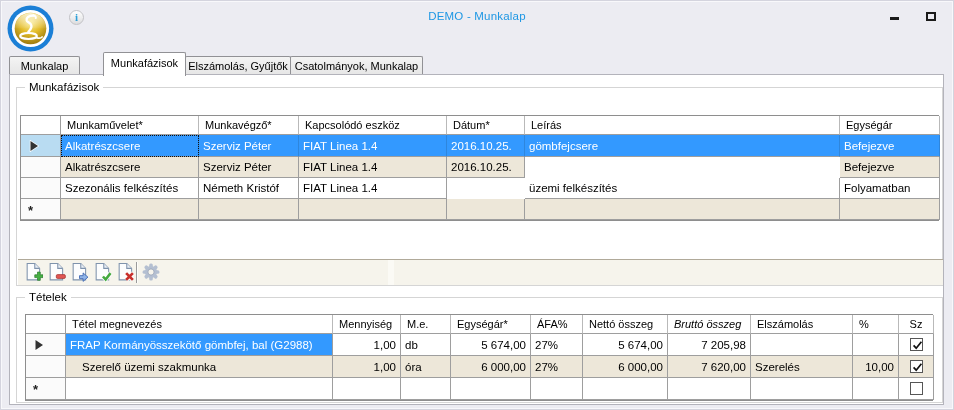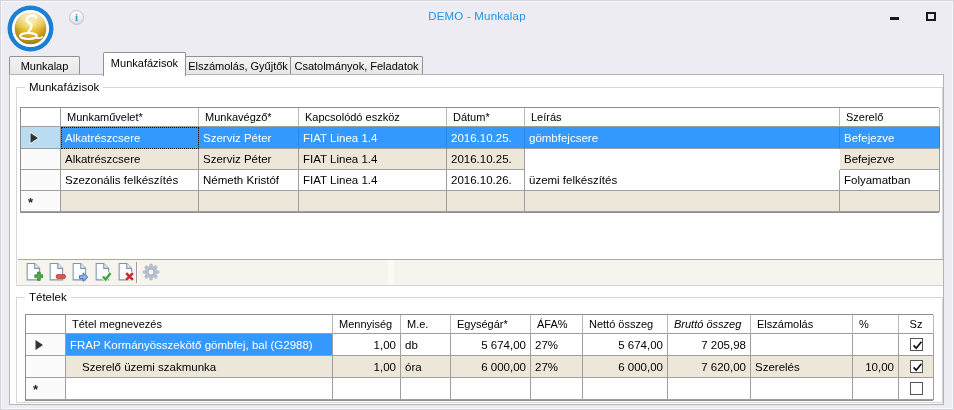--- a/index.html
+++ b/index.html
@@ -123,21 +123,21 @@
       </div>
     <div class="btn-max">
         <div class="sq"></div>
       </div>
   </div>
 
   <div class="tabstrip">
     <div class="tab" style="left:0;width:71px;">Munkalap adatok</div>
     <div class="tab active" style="left:94px;width:83px;">Munkafázisok</div>
     <div class="tab" style="left:176px;width:106px;">Elszámolás, Gyűjtők</div>
-    <div class="tab" style="left:281px;width:133px;">Csatolmányok, Feladatok</div>
+    <div class="tab" style="left:281px;width:133px;">Csatolmányok, Munkalap</div>
   </div>
 
   <div class="tabpage">
 
     <div class="groupbox" style="left:6px;top:12px;width:927px;height:199px;">
       <span class="gb-label">Munkafázisok</span>
       <div class="toolbar" style="left:1px;bottom:0px;width:925px;height:26px;" id="toolbar1">
           <div class="tool-btn" style="left:6px;"><span><svg viewBox="0 0 18 18" width="19" height="19">
                 <path d="M3 0.5 H10.2 L14.8 5.1 V16 H3 Z" fill="#FCFDFE" stroke="#7F93AC" stroke-width="1"></path>
                 <path d="M10.2 0.5 V5.1 H14.8" fill="#E9EFF6" stroke="#7F93AC" stroke-width="1"></path>
@@ -170,29 +170,29 @@
                 <rect x="7.2" y="0.6" width="3.6" height="16.8" rx="1.5" transform="rotate(0 9 9)" fill="#B4BFD1"></rect>
                 <rect x="7.2" y="0.6" width="3.6" height="16.8" rx="1.5" transform="rotate(45 9 9)" fill="#B4BFD1"></rect>
                 <rect x="7.2" y="0.6" width="3.6" height="16.8" rx="1.5" transform="rotate(90 9 9)" fill="#B4BFD1"></rect>
                 <rect x="7.2" y="0.6" width="3.6" height="16.8" rx="1.5" transform="rotate(135 9 9)" fill="#B4BFD1"></rect>
                 <circle cx="9" cy="9" r="6.1" fill="#B4BFD1"></circle>
                 <circle cx="9" cy="9" r="3.1" fill="#F6F4EC" stroke="#98A3B8" stroke-width="0.8"></circle>
               </svg></span></div>
           <div class="tool-gap" style="left:370px;"></div>
         </div>
     </div>
-    <div class="grid" id="grid1" style="left:10px;top:32px;width:919px;height:106px;padding-left:48px;">
+    <div class="grid" id="grid1" style="left:10px;top:40px;width:919px;height:106px;padding-left:48px;">
         <div class="g-row g-header" style="top:0;height:19px;">
           <div class="g-rowhdr" style="left:0;width:40px;background:#fff;"></div>
           <div class="g-hcell" style="left:40px;width:138px;">Munkaművelet*</div>
           <div class="g-hcell" style="left:178px;width:100px;">Munkavégző*</div>
           <div class="g-hcell" style="left:278px;width:148px;">Kapcsolódó eszköz</div>
           <div class="g-hcell" style="left:426px;width:78px;">Dátum*</div>
           <div class="g-hcell" style="left:504px;width:315px;">Leírás</div>
-          <div class="g-hcell" style="left:819px;width:100px;">Szerelő</div>
+          <div class="g-hcell" style="left:819px;width:100px;">Egységár</div>
         </div>
         <div class="g-row sel-row" style="top:19px;height:22px;">
           <div class="g-rowhdr marker" style="left:0;width:40px;">
             <svg class="arrow-glyph" width="12" height="12" viewBox="0 0 12 12">
               <polygon points="2.5,1 10,6 2.5,11" fill="#333333" stroke="#ffffff" stroke-width="1.4" paint-order="stroke"></polygon>
             </svg>
           </div>
           <div class="g-cell focus-cell" style="left:40px;width:138px;">Alkatrészcsere</div>
           <div class="g-cell" style="left:178px;width:100px;">Szerviz Péter</div>
           <div class="g-cell" style="left:278px;width:148px;">FIAT Linea 1.4</div>
@@ -207,21 +207,20 @@
           <div class="g-cell" style="left:278px;width:148px;">FIAT Linea 1.4</div>
           <div class="g-cell" style="left:426px;width:78px;">2016.10.25.</div>
           <div class="g-cell" style="left:504px;width:315px;margin-top:21px;">fékbetét csere</div>
           <div class="g-cell" style="left:819px;width:100px;">Befejezve</div>
         </div>
         <div class="g-row" style="top:62px;height:21px;">
           <div class="g-rowhdr marker" style="left:0;width:40px;"></div>
           <div class="g-cell" style="left:40px;width:138px;">Szezonális felkészítés</div>
           <div class="g-cell" style="left:178px;width:100px;">Németh Kristóf</div>
           <div class="g-cell" style="left:278px;width:148px;">FIAT Linea 1.4</div>
-          <div class="g-cell" style="left:426px;width:78px;">2016.10.26.</div>
           <div class="g-cell" style="left:504px;width:315px;">üzemi felkészítés</div>
           <div class="g-cell" style="left:819px;width:100px;text-align:right;">Folyamatban</div>
         </div>
         <div class="g-row alt" style="top:83px;height:21px;">
           <div class="g-rowhdr marker" style="left:0;width:40px;">
             <span class="star-glyph">*</span>
           </div>
           <div class="g-cell" style="left:40px;width:138px;"></div>
           <div class="g-cell" style="left:178px;width:100px;"></div>
           <div class="g-cell" style="left:278px;width:148px;"></div>

